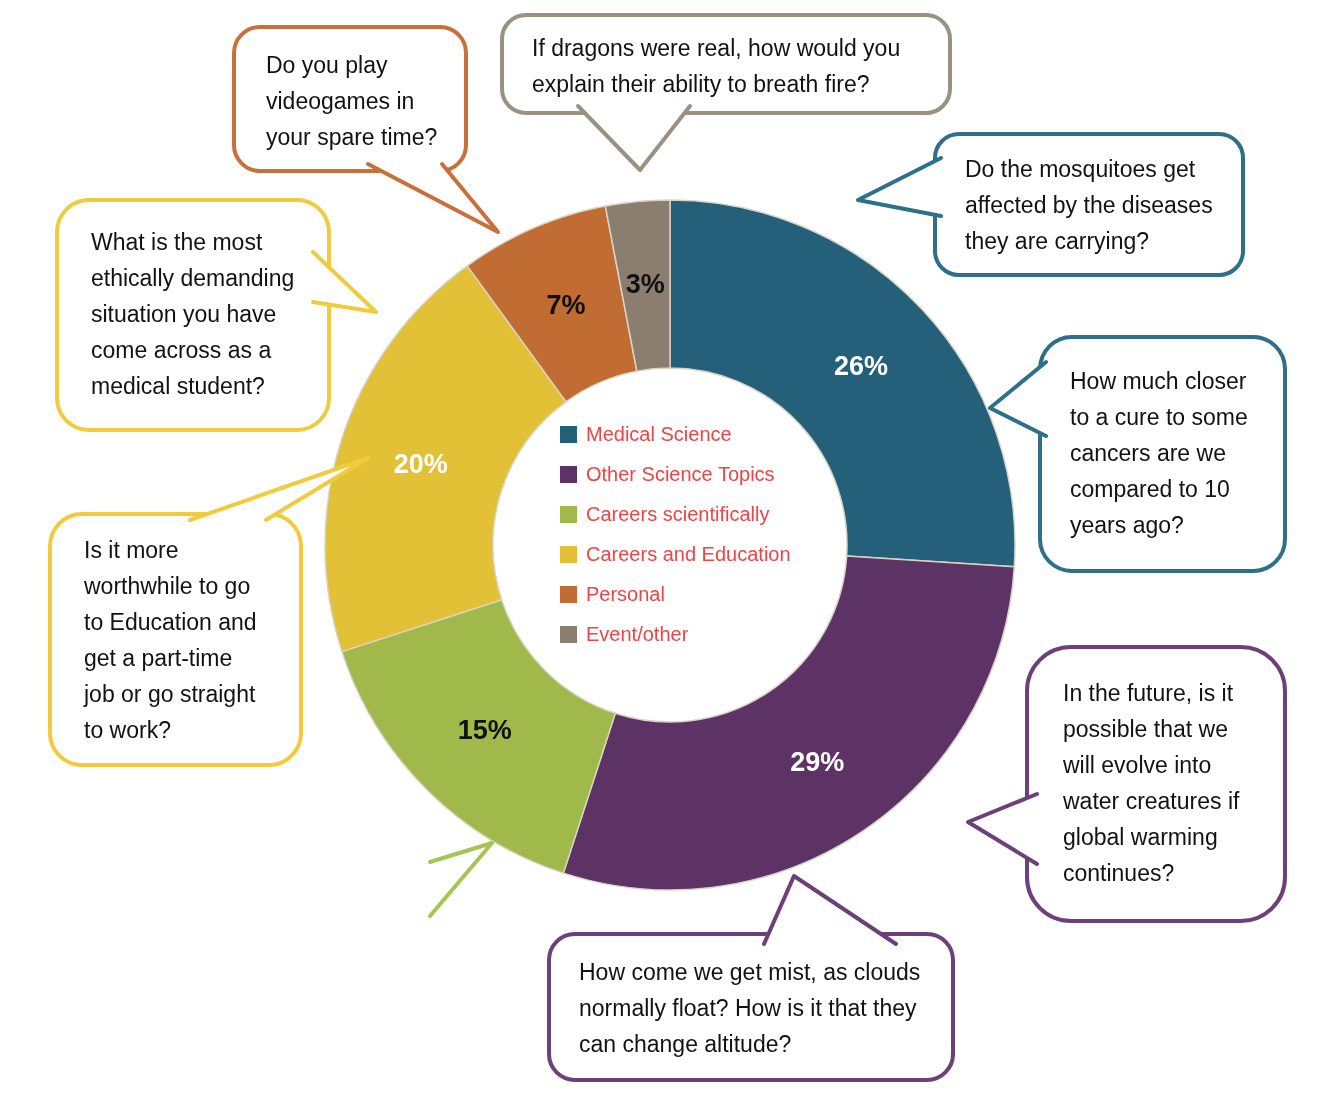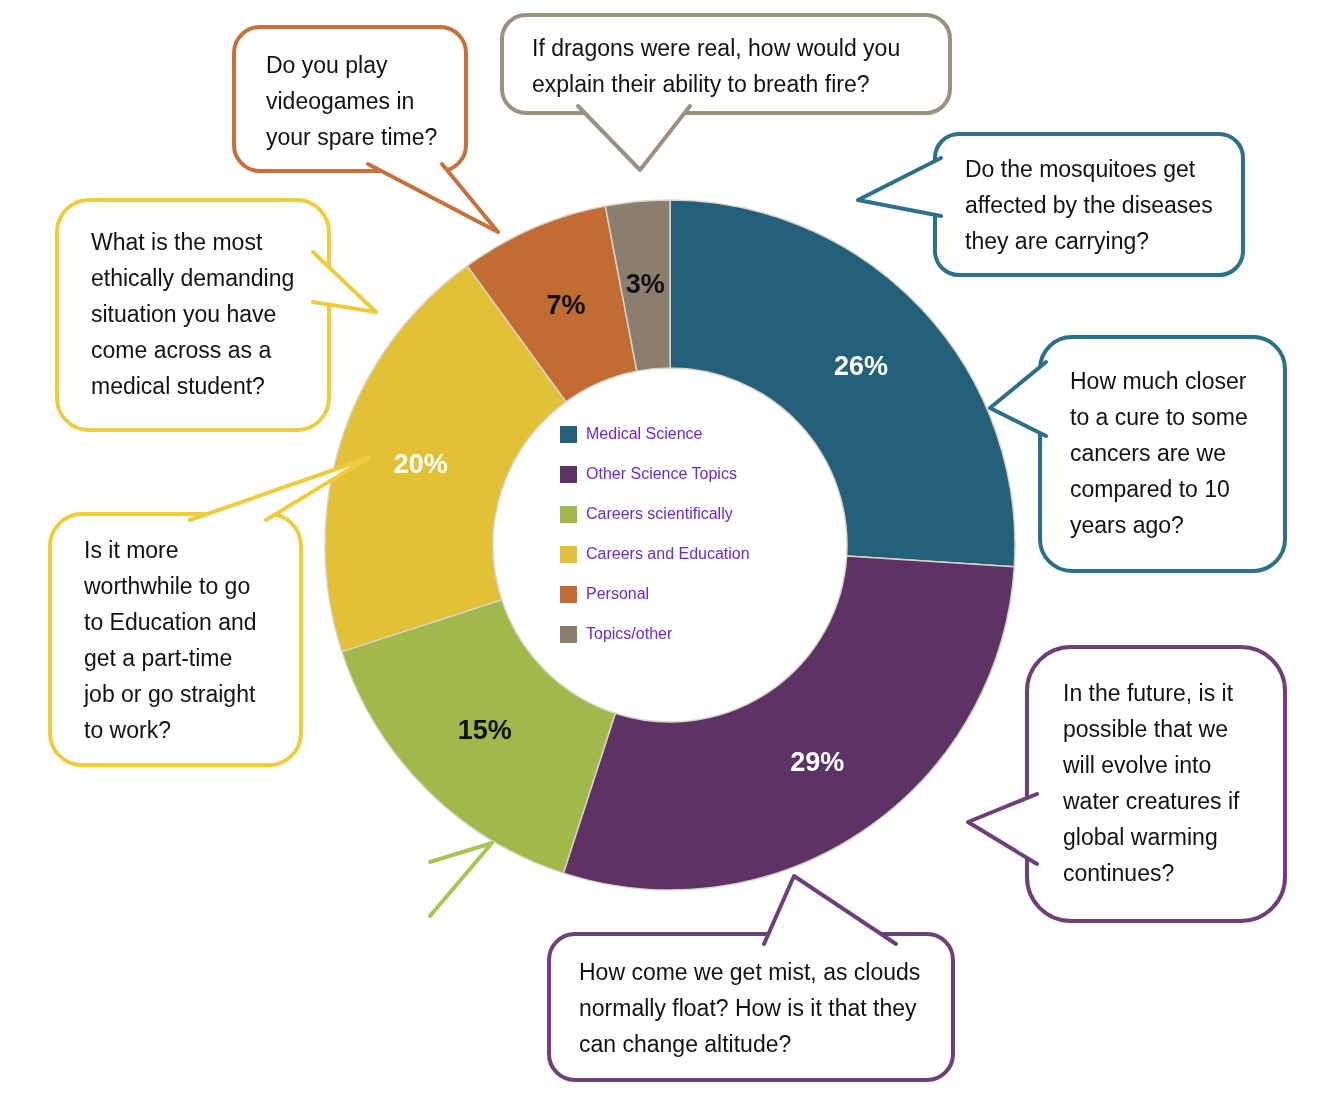--- a/index.html
+++ b/index.html
@@ -3,21 +3,21 @@
 <meta charset="utf-8">
 <style>
   html,body{margin:0;padding:0;background:#fff;}
   .stage{position:relative;width:1326px;height:1102px;background:#ffffff;
          font-family:"Liberation Sans",sans-serif;overflow:hidden;}
   .layer{position:absolute;left:0;top:0;width:1326px;height:1102px;}
   #donut-svg{z-index:1;}
   #legend{position:absolute;left:560px;top:414px;z-index:2;}
   .legend-row{display:flex;align-items:center;height:40px;}
   .legend-swatch{width:17px;height:17px;margin-right:9px;flex:0 0 auto;}
-  .legend-label{font-size:16px;color:#6d28d9;white-space:nowrap;}
+  .legend-label{font-size:20px;color:#ef4444;white-space:nowrap;}
   #bubbles{z-index:3;}
   .bubble{position:absolute;background:#ffffff;border:4px solid #888;
           box-sizing:border-box;color:#121212;font-size:23px;line-height:36px;
           white-space:pre-line;z-index:3;}
   #tails{z-index:4;pointer-events:none;}
   svg.layer{pointer-events:none;}
 </style>
 </head>
 <body>
 
@@ -52,21 +52,21 @@
       <div class="legend-row">
         <span class="legend-swatch" style="background: rgb(226, 193, 54);"></span>
         <span class="legend-label">Careers and Education</span>
       </div>
       <div class="legend-row">
         <span class="legend-swatch" style="background: rgb(192, 108, 51);"></span>
         <span class="legend-label">Personal</span>
       </div>
       <div class="legend-row">
         <span class="legend-swatch" style="background: rgb(139, 126, 110);"></span>
-        <span class="legend-label">Topics/other</span>
+        <span class="legend-label">Event/other</span>
       </div>
     </div>
   <div id="bubbles" class="layer">
       <div class="bubble" style="left: 500px; top: 13px; width: 452px; height: 102px; border-radius: 26px; border-color: rgb(155, 145, 129); padding: 13px 16px 0px 28px;"><span>If dragons were real, how would you
 explain their ability to breath fire?</span></div>
       <div class="bubble" style="left: 232px; top: 25px; width: 236px; height: 148px; border-radius: 28px; border-color: rgb(200, 112, 58); padding: 18px 20px 0px 30px;"><span>Do you play
 videogames in
 your spare time?</span></div>
       <div class="bubble" style="left: 933px; top: 132px; width: 312px; height: 145px; border-radius: 26px; border-color: rgb(46, 111, 138); padding: 15px 10px 0px 28px;"><span>Do the mosquitoes get
 affected by the diseases

